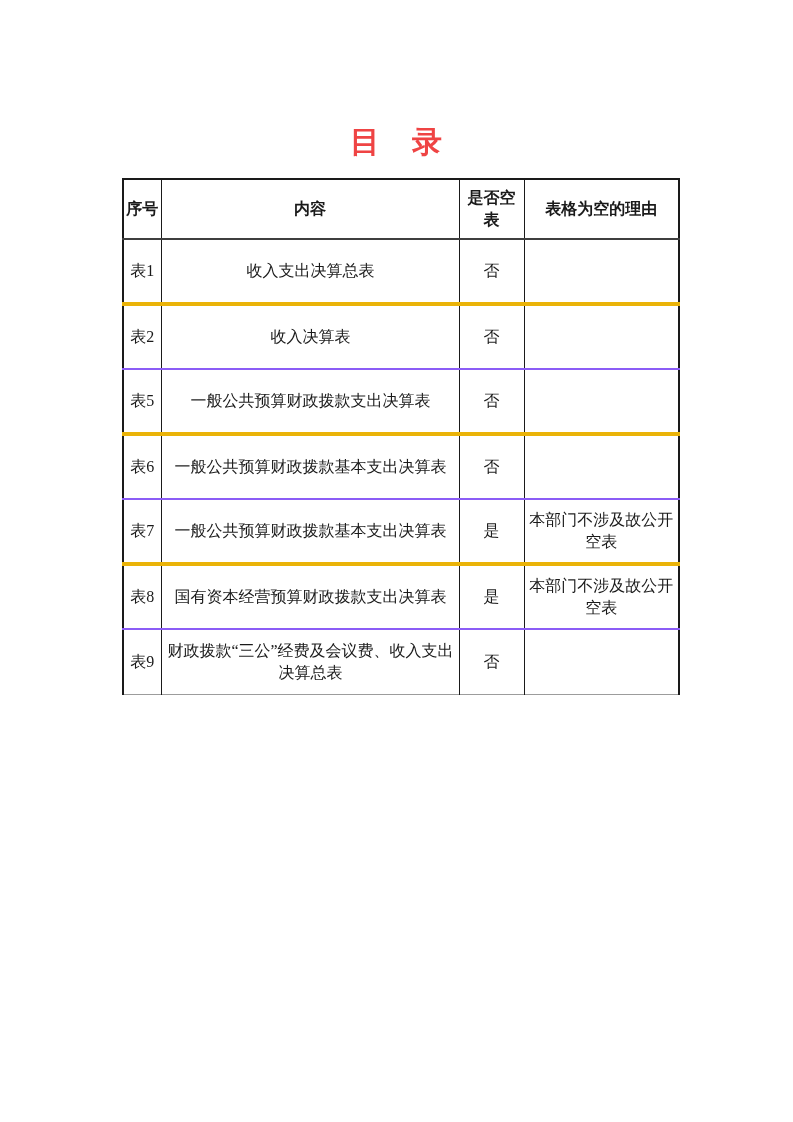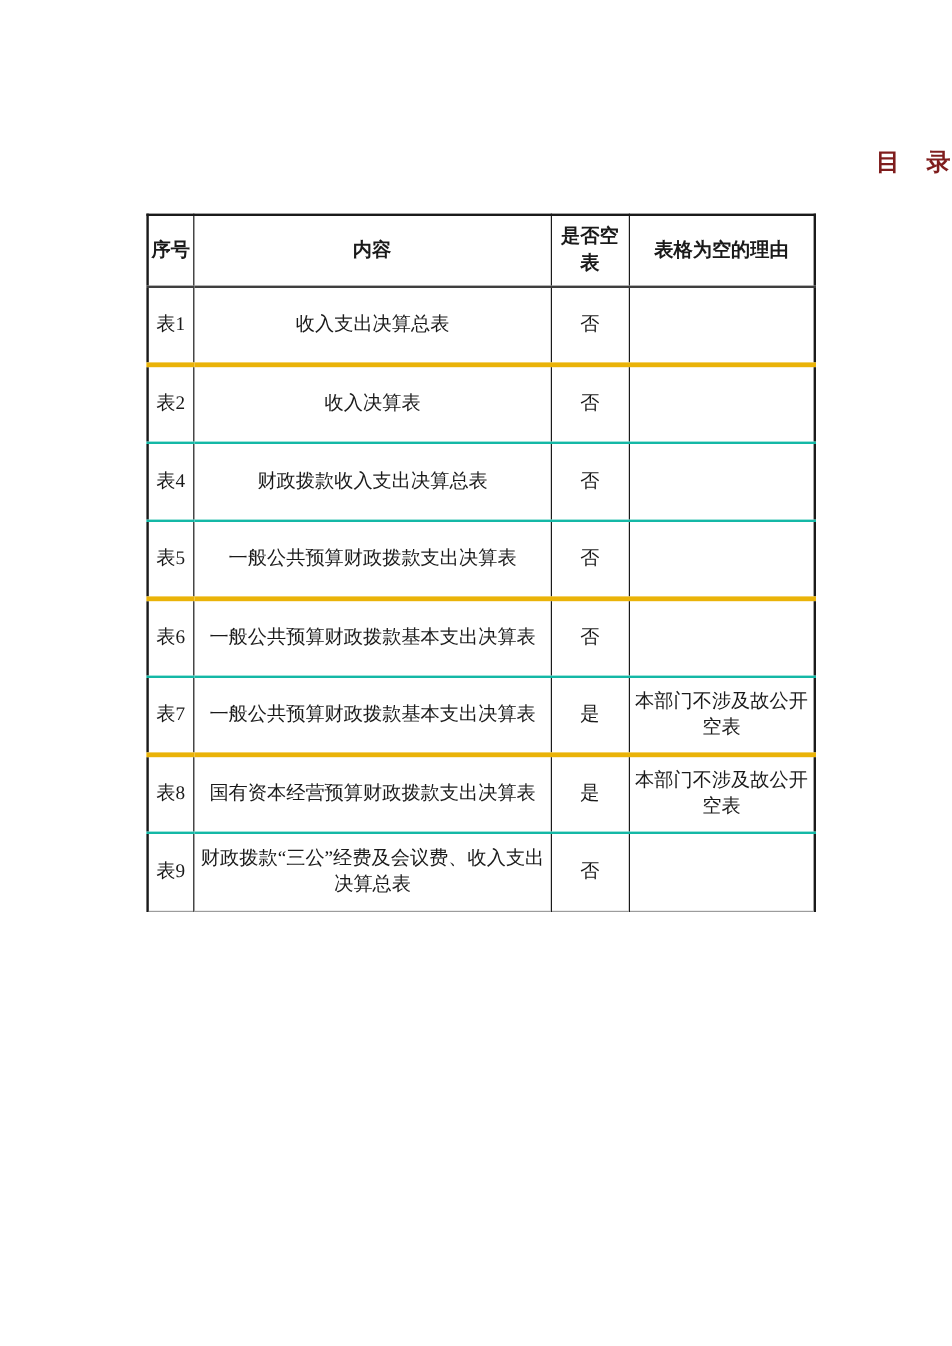--- a/index.html
+++ b/index.html
@@ -14,25 +14,25 @@
       height: 1122px;
       background: #ffffff;
       margin: 0 auto;
       overflow: hidden;
     }
     .doc-title {
       position: absolute;
       top: 122px;
       left: 0;
       width: 100%;
-      text-align: right;
-      font-size: 20px;
+      text-align: center;
+      font-size: 30px;
       font-weight: bold;
       letter-spacing: 1px;
-      color: #7f1d1d;
+      color: #ef4444;
     }
     table.toc {
       position: absolute;
       top: 178px;
       left: 122px;
       width: 556px;
       table-layout: fixed;
       border-collapse: collapse;
       border-top: 2px solid #1a1a1a;
       border-left: 2px solid #1a1a1a;
@@ -58,21 +58,21 @@
       font-weight: bold;
       text-align: center;
       border-bottom: 2px solid #3f3f3f;
       padding: 2px;
     }
     td.cell-no    { text-align: center; padding: 2px 1px; }
     td.cell-content { text-align: center; padding: 2px 4px 2px 5px; }
     td.cell-empty { text-align: center; padding: 2px 1px; }
     td.cell-reason{ text-align: center; padding: 2px 2px; }
     tr.sep-light > td  { border-bottom: 4px solid #eab308; }
-    tr.sep-strong > td { border-bottom: 2px solid #14b8a6; }
+    tr.sep-strong > td { border-bottom: 2px solid #8b5cf6; }
   </style>
 </head>
 <body>
 
 <div class="page">
 
   <div class="doc-title">目　录</div>
 
   <table class="toc">
     <colgroup>
@@ -92,26 +92,20 @@
     <tbody>
       <tr class="sep-light">
         <td class="cell-no">表1</td>
         <td class="cell-content">收入支出决算总表</td>
         <td class="cell-empty">否</td>
         <td class="cell-reason"></td>
       </tr>
       <tr class="sep-strong">
         <td class="cell-no">表2</td>
         <td class="cell-content">收入决算表</td>
-        <td class="cell-empty">否</td>
-        <td class="cell-reason"></td>
-      </tr>
-      <tr class="sep-strong">
-        <td class="cell-no">表4</td>
-        <td class="cell-content">财政拨款收入支出决算总表</td>
         <td class="cell-empty">否</td>
         <td class="cell-reason"></td>
       </tr>
       <tr class="sep-light">
         <td class="cell-no">表5</td>
         <td class="cell-content">一般公共预算财政拨款支出决算表</td>
         <td class="cell-empty">否</td>
         <td class="cell-reason"></td>
       </tr>
       <tr class="sep-strong">

